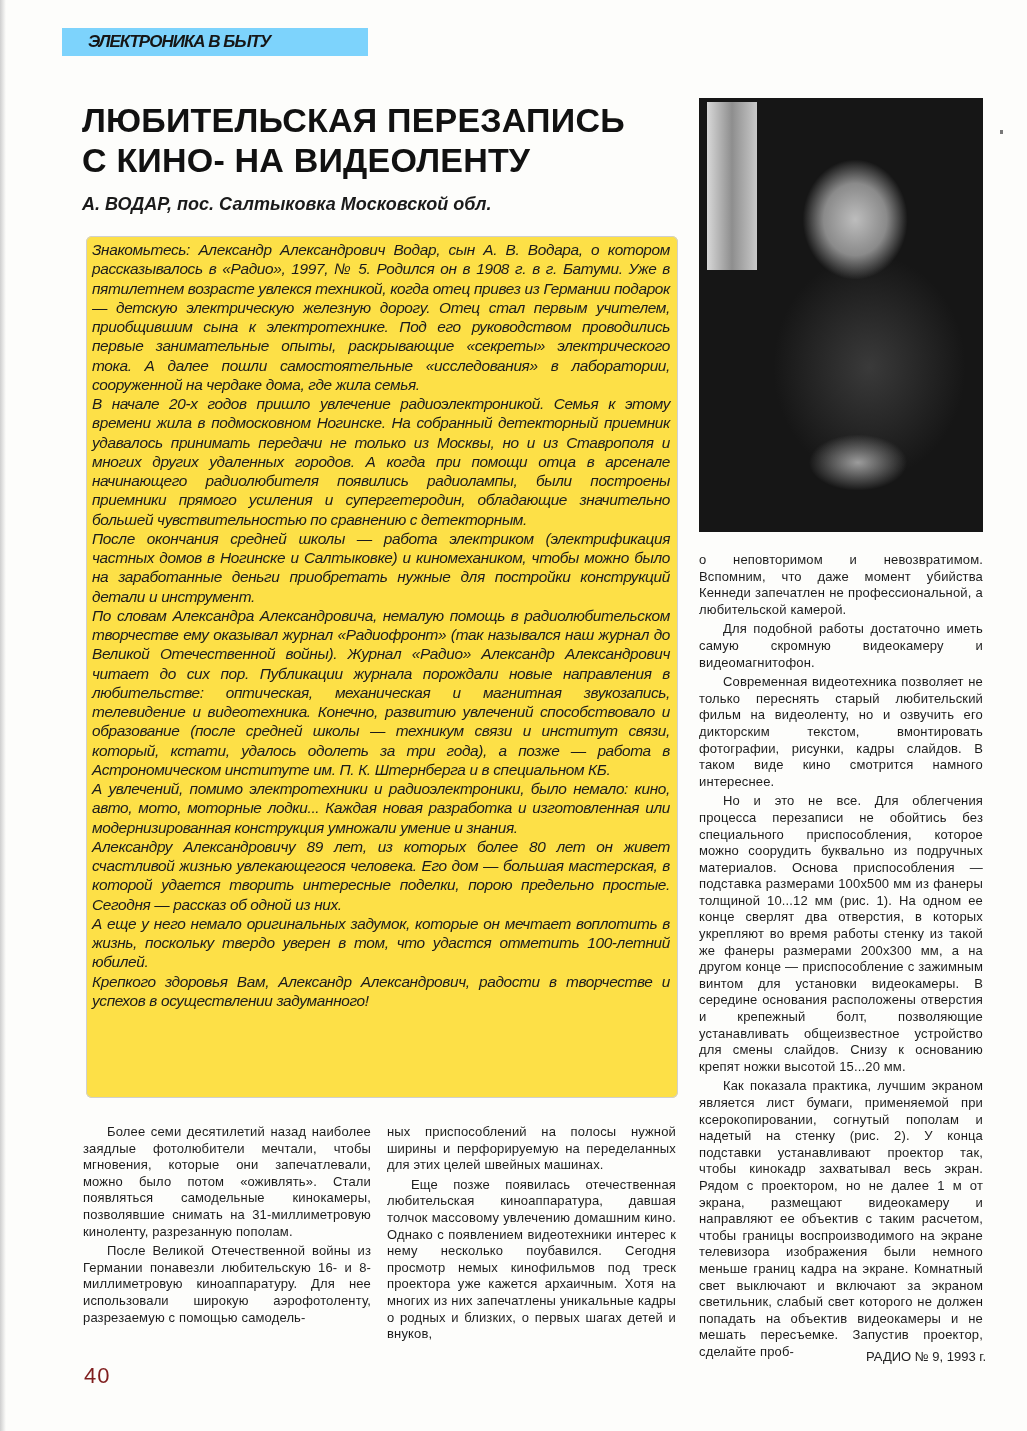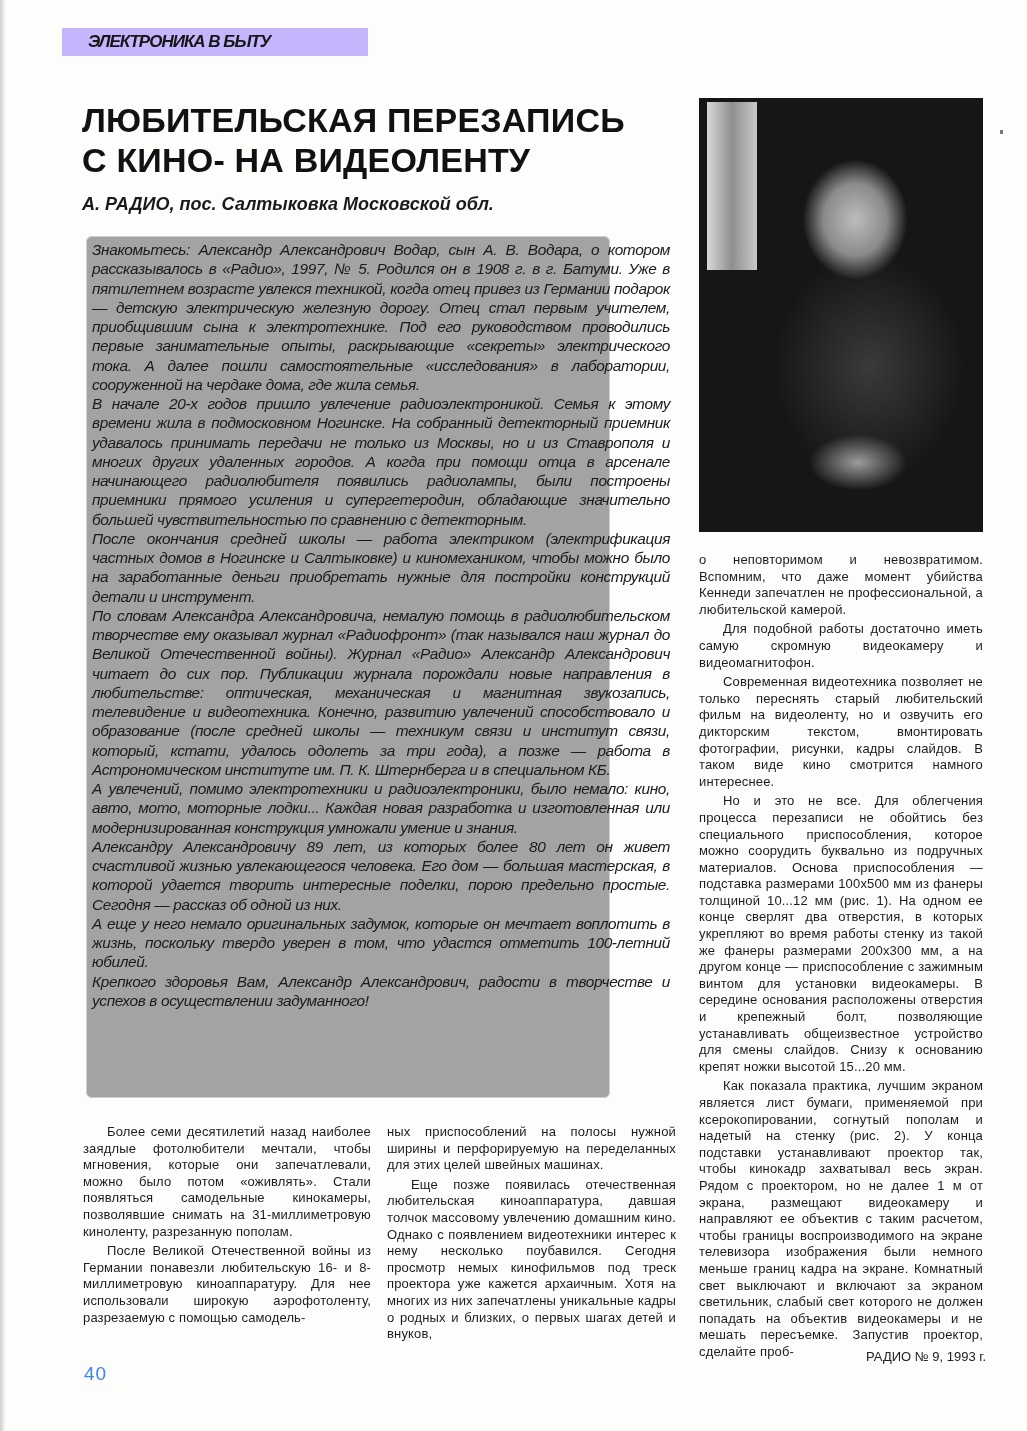--- a/index.html
+++ b/index.html
@@ -4,21 +4,21 @@
 <style>
   html, body { margin: 0; padding: 0; }
   body {
     width: 1027px; height: 1431px; background: #fdfdfb; position: relative; overflow: hidden;
     font-family: "Liberation Sans", sans-serif; color: #1a1a1a;
   }
   .edge-left { position: absolute; left: 0; top: 0; width: 6px; height: 1431px;
     background: linear-gradient(to right, #cfcfcf, #fdfdfb); }
   .section-band {
     position: absolute; left: 62px; top: 28px; width: 306px; height: 28px;
-    background: #c4b5fd;
+    background: #7dd3fc;
   }
   .section-band span {
     position: absolute; left: 26px; top: 4px; font-weight: bold; font-style: italic;
     font-size: 17px; letter-spacing: -1px; color: #161616;
   }
   .title {
     position: absolute; left: 82px; top: 100px; width: 600px; margin: 0;
     font-weight: bold; font-size: 34px; line-height: 40px; color: #111; letter-spacing: 0.2px;
   }
   .byline {
@@ -31,62 +31,62 @@
                 radial-gradient(ellipse 70px 40px at 56% 84%, #9c9c9c 0%, transparent 70%),
                 radial-gradient(ellipse 120px 140px at 60% 62%, #3a3a3a 0%, #161616 80%),
                 #121212;
     overflow: hidden;
   }
   .photo .frame-strip {
     position: absolute; left: 8px; top: 4px; width: 50px; height: 168px;
     background: linear-gradient(to right, #d8d8d8, #8e8e8e 50%, #c9c9c9);
   }
   .intro-box {
-    position: absolute; left: 86px; top: 236px; width: 524px; height: 862px;
-    background: #a3a3a3; border-radius: 6px;
+    position: absolute; left: 86px; top: 236px; width: 592px; height: 862px;
+    background: #fde047; border-radius: 6px;
     box-shadow: 0 0 0 1px #d0d0ce inset;
   }
   .intro-box p {
     margin: 0; padding: 0;
     font-style: italic; font-size: 15.4px; line-height: 19.25px; text-align: justify;
     color: #1b1b1b; letter-spacing: -0.35px;
   }
   .intro-inner { position: absolute; left: 6px; top: 4px; width: 578px; }
   .col {
     position: absolute; font-size: 13px; line-height: 16.6px; text-align: justify;
     color: #1c1c1c; letter-spacing: 0.15px;
   }
   .col p { margin: 0 0 3px 0; text-indent: 24px; }
   .col p.noindent { text-indent: 0; }
   .col1 { left: 83px; top: 1124px; width: 288px; }
   .col2 { left: 387px; top: 1124px; width: 289px; }
   .col3 { left: 699px; top: 552px; width: 284px; }
   .page-number {
-    position: absolute; left: 84px; top: 1363px; font-size: 19px; color: #3b82f6; letter-spacing: 1px;
+    position: absolute; left: 84px; top: 1363px; font-size: 22px; color: #7f1d1d; letter-spacing: 1px;
   }
   .footer-issue {
     position: absolute; left: 866px; top: 1349px; font-size: 13px; color: #222;
   }
   .speck { position: absolute; width: 3px; height: 4px; background: #777; }
 </style>
 </head>
 <body>
 
 <div class="edge-left"></div>
 
 <div class="section-band">
   <span>ЭЛЕКТРОНИКА В БЫТУ</span>
 </div>
 
 <h1 class="title">
   <span>ЛЮБИТЕЛЬСКАЯ ПЕРЕЗАПИСЬ</span><br>
   <span>С КИНО- НА ВИДЕОЛЕНТУ</span>
 </h1>
 
-<p class="byline">А. РАДИО, пос. Салтыковка Московской обл.</p>
+<p class="byline">А. ВОДАР, пос. Салтыковка Московской обл.</p>
 
 <div class="photo" title="Portrait photograph of an elderly man seated, holding a black cat on his lap">
   <div class="frame-strip"></div>
 </div>
 
 <div class="intro-box">
   <div class="intro-inner">
     <p>Знакомьтесь: Александр Александрович Водар, сын А. В. Водара, о котором рассказывалось в «Радио», 1997, № 5. Родился он в 1908 г. в г. Батуми. Уже в пятилетнем возрасте увлекся техникой, когда отец привез из Германии подарок — детскую электрическую железную дорогу. Отец стал первым учителем, приобщившим сына к электротехнике. Под его руководством проводились первые занимательные опыты, раскрывающие «секреты» электрического тока. А далее пошли самостоятельные «исследования» в лаборатории, сооруженной на чердаке дома, где жила семья.</p>
     <p>В начале 20-х годов пришло увлечение радиоэлектроникой. Семья к этому времени жила в подмосковном Ногинске. На собранный детекторный приемник удавалось принимать передачи не только из Москвы, но и из Ставрополя и многих других удаленных городов. А когда при помощи отца в арсенале начинающего радиолюбителя появились радиолампы, были построены приемники прямого усиления и супергетеродин, обладающие значительно большей чувствительностью по сравнению с детекторным.</p>
     <p>После окончания средней школы — работа электриком (электрификация частных домов в Ногинске и Салтыковке) и киномехаником, чтобы можно было на заработанные деньги приобретать нужные для постройки конструкций детали и инструмент.</p>

